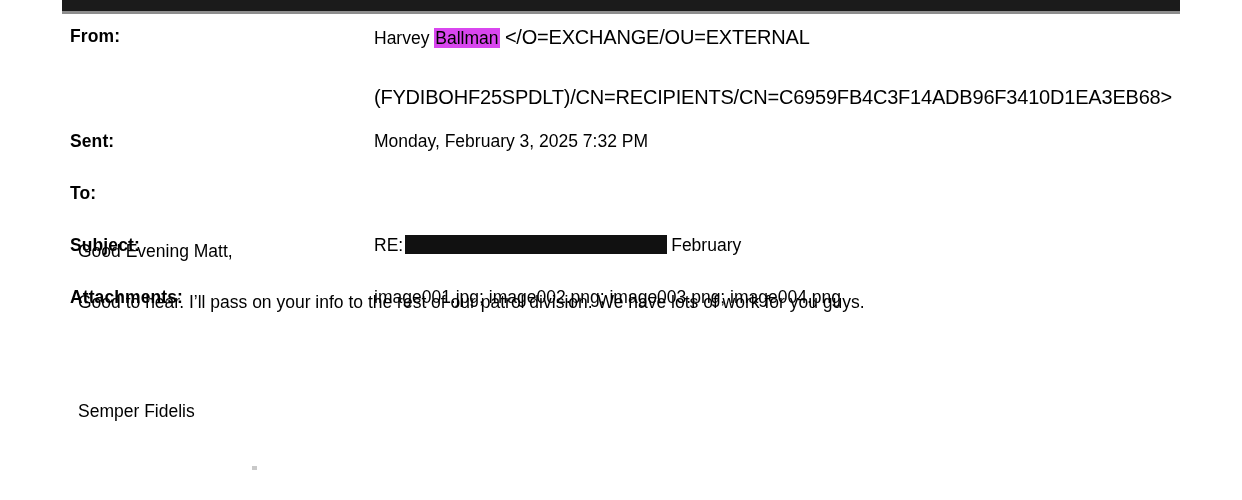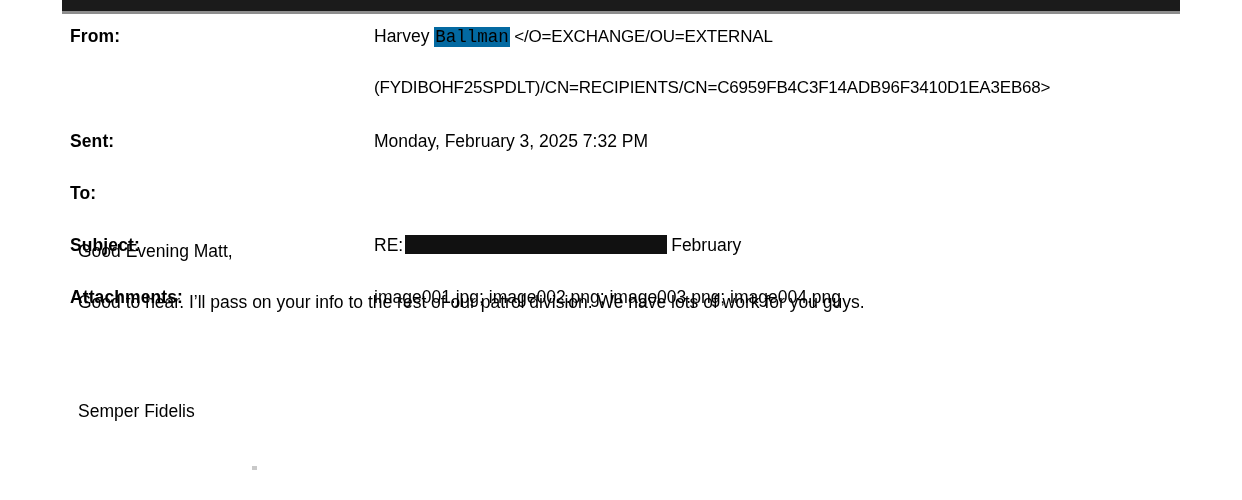--- a/index.html
+++ b/index.html
@@ -75,28 +75,28 @@
   }
 
   .row-from     { top: 0px; }
   .row-from2    { top: 26px; }
   .row-sent     { top: 53px; }
   .row-to       { top: 79px; }
   .row-subject  { top: 105px; }
   .row-attach   { top: 131px; }
 
   .highlight {
-    background: #0369a1;
+    background: #d946ef;
     padding: 0 1px;
-    font-family: Liberation Mono, monospace;
   }
 
   .mono-addr {
-    font-size: 17px;
+    font-size: 20px;
     letter-spacing: -0.2px;
+    margin-top: 8px;
   }
 
   
   .redaction {
     display: inline-block;
     width: 262px;
     height: 19px;
     background: #111111;
     vertical-align: -3px;
     margin: 0 4px 0 2px;

